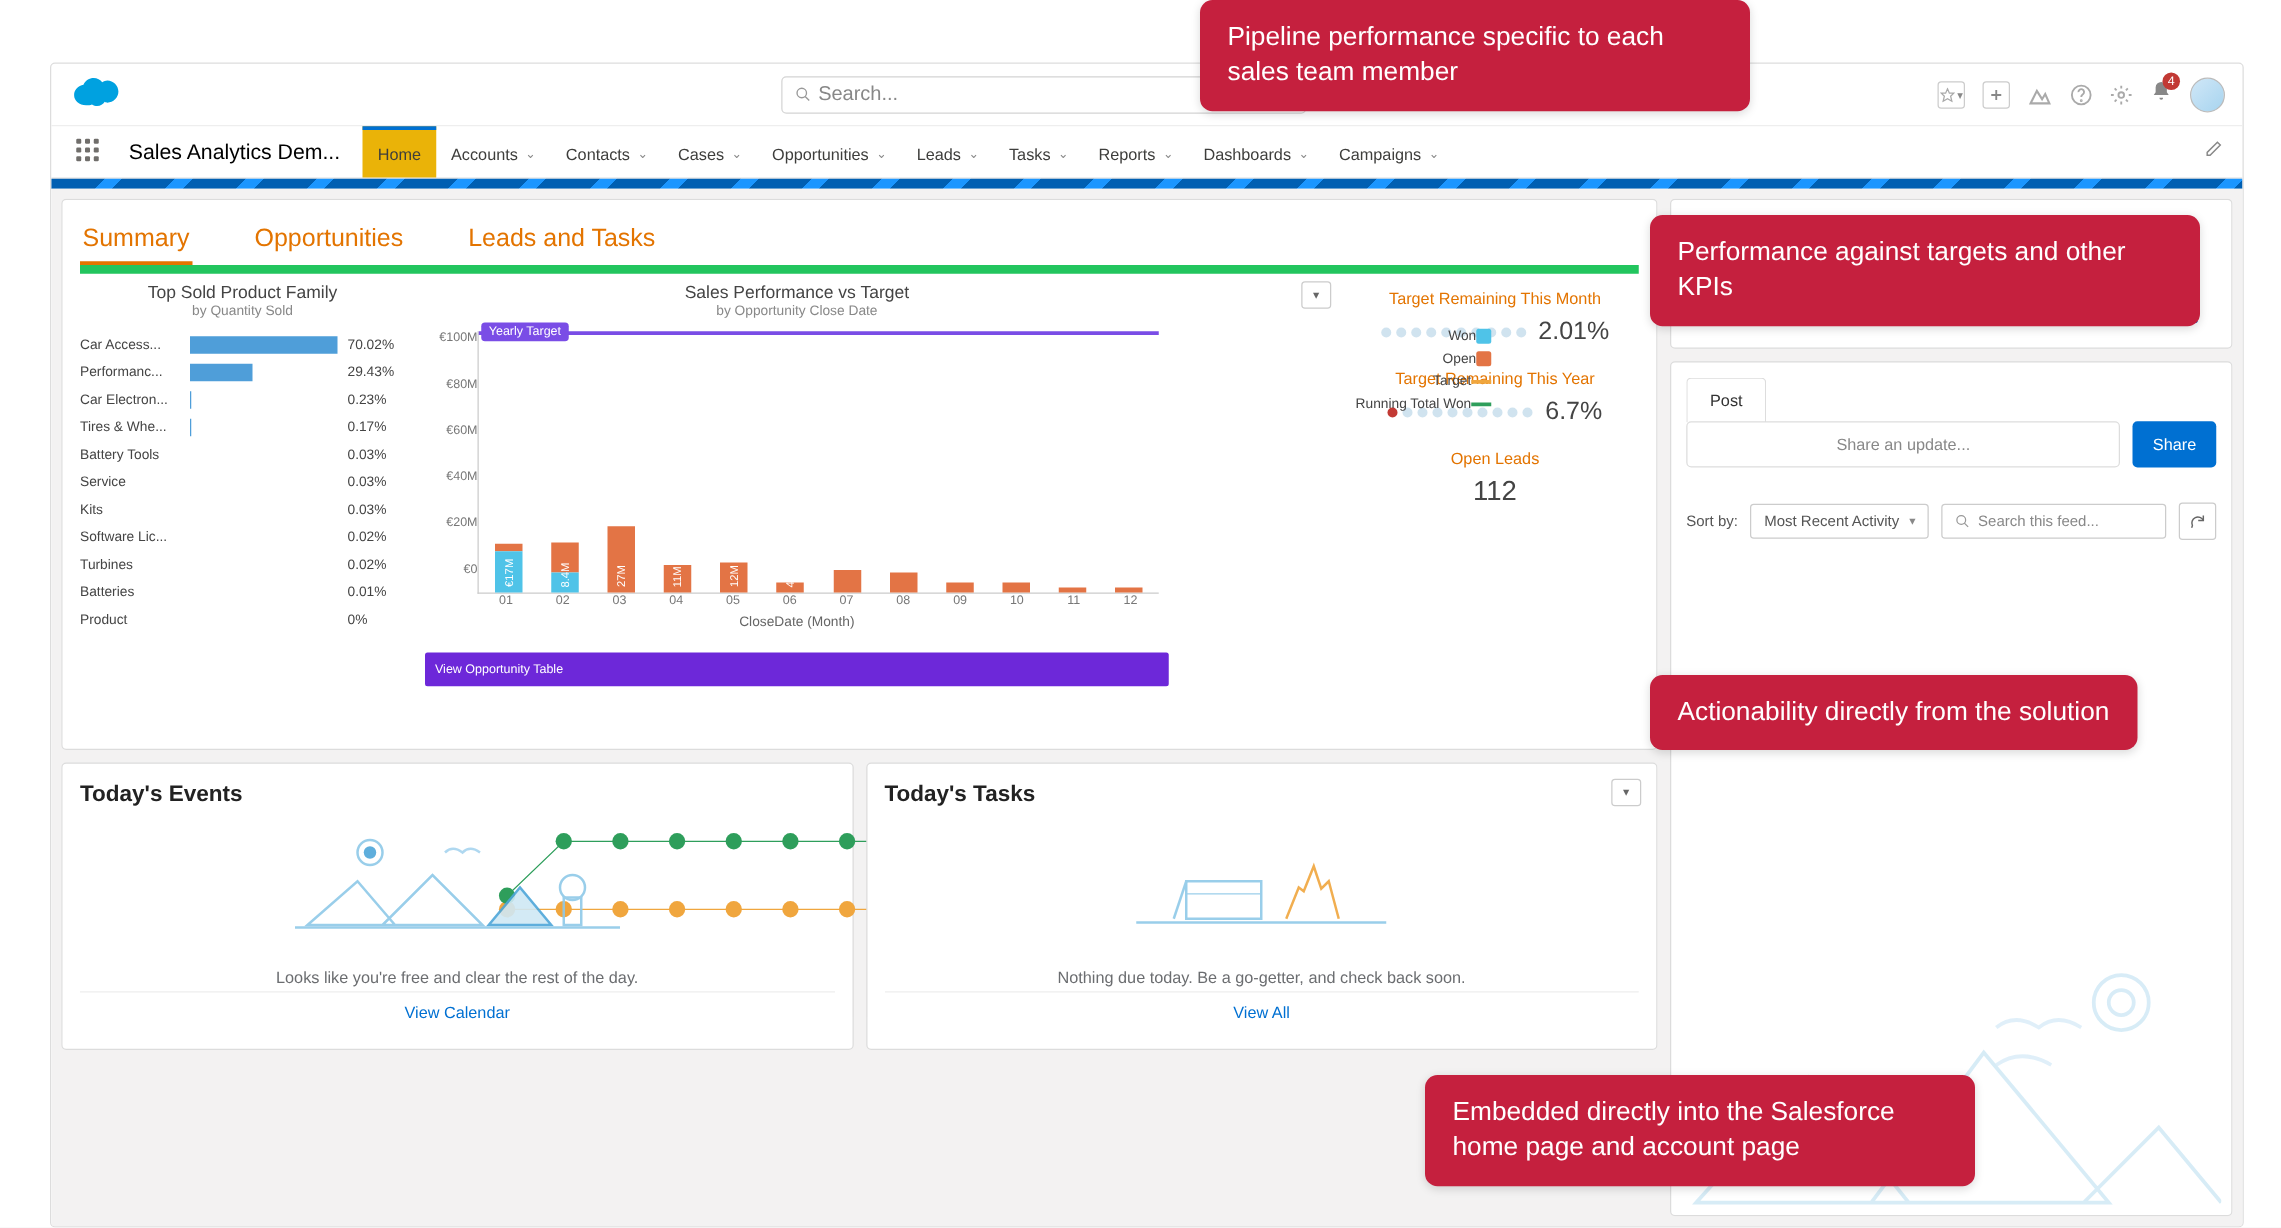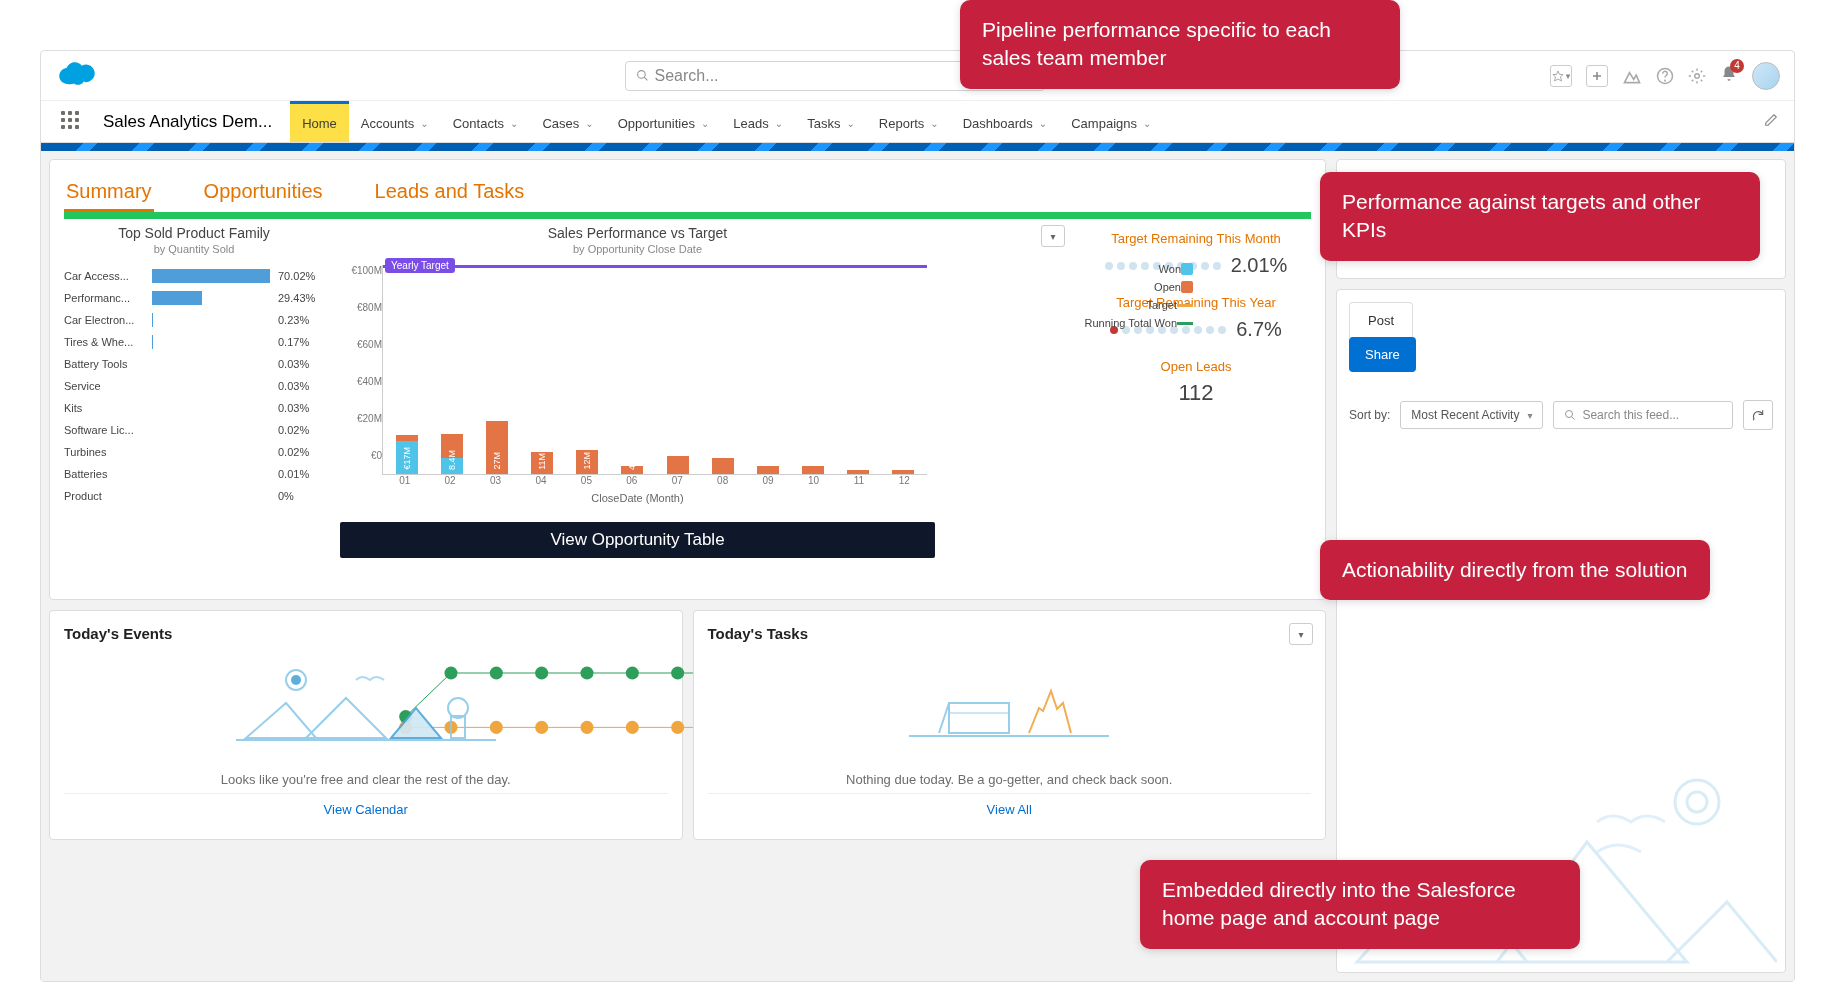--- a/index.html
+++ b/index.html
@@ -12,21 +12,21 @@
   .top-icons { display:flex; align-items:center; gap:14px; color:#888; }
   .top-icons .box{border:1px solid #ccc; border-radius:3px; width:22px; height:22px; display:flex;align-items:center;justify-content:center;}
   .bell{position:relative}
   .badge{position:absolute;top:-6px;right:-6px;background:#c23934;color:#fff;font-size:10px;width:14px;height:14px;border-radius:50%;display:flex;align-items:center;justify-content:center}
   .avatar{width:28px;height:28px;border-radius:50%;background:linear-gradient(135deg,#d0e7f7,#a7d4ef);border:1px solid #bbb;}
   .navbar{height:42px;display:flex;align-items:center;border-bottom:1px solid #ddd;padding:0 10px;gap:4px;}
   .waffle{width:22px;height:22px;margin:0 10px;display:grid;grid-template-columns:repeat(3,4px);grid-template-rows:repeat(3,4px);gap:3px;}
   .waffle span{background:#706e6b;border-radius:1px}
   .appname{font-size:17px;margin:0 14px 0 6px;white-space:nowrap;overflow:hidden;text-overflow:ellipsis;max-width:180px;}
   .tab{font-size:13px;color:#3e3e3c;padding:0 12px;height:100%;display:flex;align-items:center;gap:6px;cursor:pointer;border-top:3px solid transparent;}
-  .tab.active{border-top-color:#0070d2;background:#fde047;justify-content:flex-end;}
+  .tab.active{border-top-color:#0070d2;background:#eab308;justify-content:flex-end;}
   .chev{font-size:10px;color:#888}
   .pencil{margin-left:auto;color:#888;padding:6px}
   .ribbon{height:8px;background:repeating-linear-gradient(135deg,#005fb2 0 30px,#1b96ff 30px 40px)}
   .content{position:absolute;top:100px;left:0;right:0;bottom:0;background:#f3f2f2;padding:8px;display:grid;grid-template-columns: 1fr 450px; gap:10px;}
   .leftcol{display:flex;flex-direction:column;gap:10px;overflow:hidden;}
   .card{background:#fff;border:1px solid #dcdcdc;border-radius:4px;}
   .dash{padding:14px;}
   .dashtabs{display:flex;gap:48px;border-bottom:7px solid #22c55e;margin-bottom:6px;}
   .dtab{font-size:20px;color:#e37400;padding:6px 2px;cursor:pointer}
   .dtab.active{border-bottom:3px solid #e37400}
@@ -50,30 +50,30 @@
   .stack{width:22px;display:flex;flex-direction:column-reverse;}
   .seg-won{background:#4fc3e8}
   .seg-open{background:#e37445}
   .barlabel{position:absolute;color:#fff;font-size:9px;writing-mode:vertical-rl;transform:rotate(180deg);bottom:4px;}
   .xaxis{display:flex;margin-left:42px;margin-right:8px}
   .xaxis div{flex:1;text-align:center;font-size:10px;color:#777}
   .xaxislabel{text-align:center;font-size:11px;color:#666;margin-top:6px}
   .legend{position:absolute;right:-128px;top:38px;font-size:11px;color:#444;display:flex;flex-direction:column;gap:6px;width:124px}
   .legend .li{display:flex;align-items:center;justify-content:flex-end;gap:0}
   .sw{width:12px;height:12px;border-radius:2px}
-  .viewbtn{background:#0f172a;color:#fff;text-align:center;padding:8px;font-size:17px;margin-top:18px;cursor:pointer;border-radius:2px;width:100%}
+  .viewbtn{background:#6d28d9;color:#fff;padding:8px;font-size:10px;margin-top:18px;cursor:pointer;border-radius:2px;width:100%}
   .kpis{display:flex;flex-direction:column;gap:18px;padding-top:6px;}
   .kpi .kt{color:#e37400;font-size:13px;text-align:center}
   .kpi .kv{font-size:22px;color:#444;text-align:center;margin-top:6px}
   .dots{display:flex;gap:4px;align-items:center;justify-content:center}
   .dots span{width:8px;height:8px;border-radius:50%;background:#d0e3ef}
   .dots .on{background:#c23934}
   .row2{display:grid;grid-template-columns:1fr 1fr;gap:10px;}
   .evcard{padding:14px;min-height:230px;display:flex;flex-direction:column}
-  .evcard h3{font-size:15px;font-weight:600;color:#222;margin-bottom:10px}
+  .evcard h3{font-size:18px;font-weight:600;color:#222;margin-bottom:10px}
   .illus{flex:1;display:flex;flex-direction:column;align-items:center;justify-content:center;color:#6b6d70;gap:24px}
   .illus svg{opacity:.9}
   .link{color:#0070d2;text-align:center;font-size:13px;cursor:pointer;padding:8px 0;border-top:1px solid #eee}
   .rightcol{display:flex;flex-direction:column;gap:10px;overflow:hidden}
   .einstein{padding:12px;position:relative;min-height:120px;}
   .einstein .ehead{display:flex;align-items:center;gap:8px;color:#0070d2;font-size:15px;margin-bottom:12px}
   .einstein .etitle{font-weight:600;color:#222;text-align:center;font-size:13px;margin-bottom:6px}
   .einstein .etext{font-size:12px;color:#555;text-align:center;line-height:1.5}
   .einstein .etext a{color:#0070d2;cursor:pointer}
   .feed{padding:12px;flex:1;position:relative;overflow:hidden}
@@ -554,20 +554,21 @@
               <circle cx="12" cy="12" r="1.5" fill="#0070d2"></circle>
             </svg>
           <span>Ein</span>
         </div>
         <div class="etitle">No insights at the moment</div>
         <div class="etext"><span>Einstein is analyzing your data 24/7. To see all your relevant insights, make sure you're following all the records that are important to you. </span><a>Tell Me More</a></div>
       </div>
       <div class="card feed">
         <div class="posttab">Post</div>
         <div class="postrow">
+          <div class="postinput"><span>Share an update...</span></div>
           <button class="sharebtn">Share</button>
         </div>
         <div class="sortrow">
           <span>Sort by:</span>
           <div class="sortdd">
               <span>Most Recent Activity</span>
               <span class="chev">▾</span>
             </div>
           <div class="feedsearch">
             <svg width="12" height="12" viewBox="0 0 24 24" fill="none" stroke="#999" stroke-width="2">

